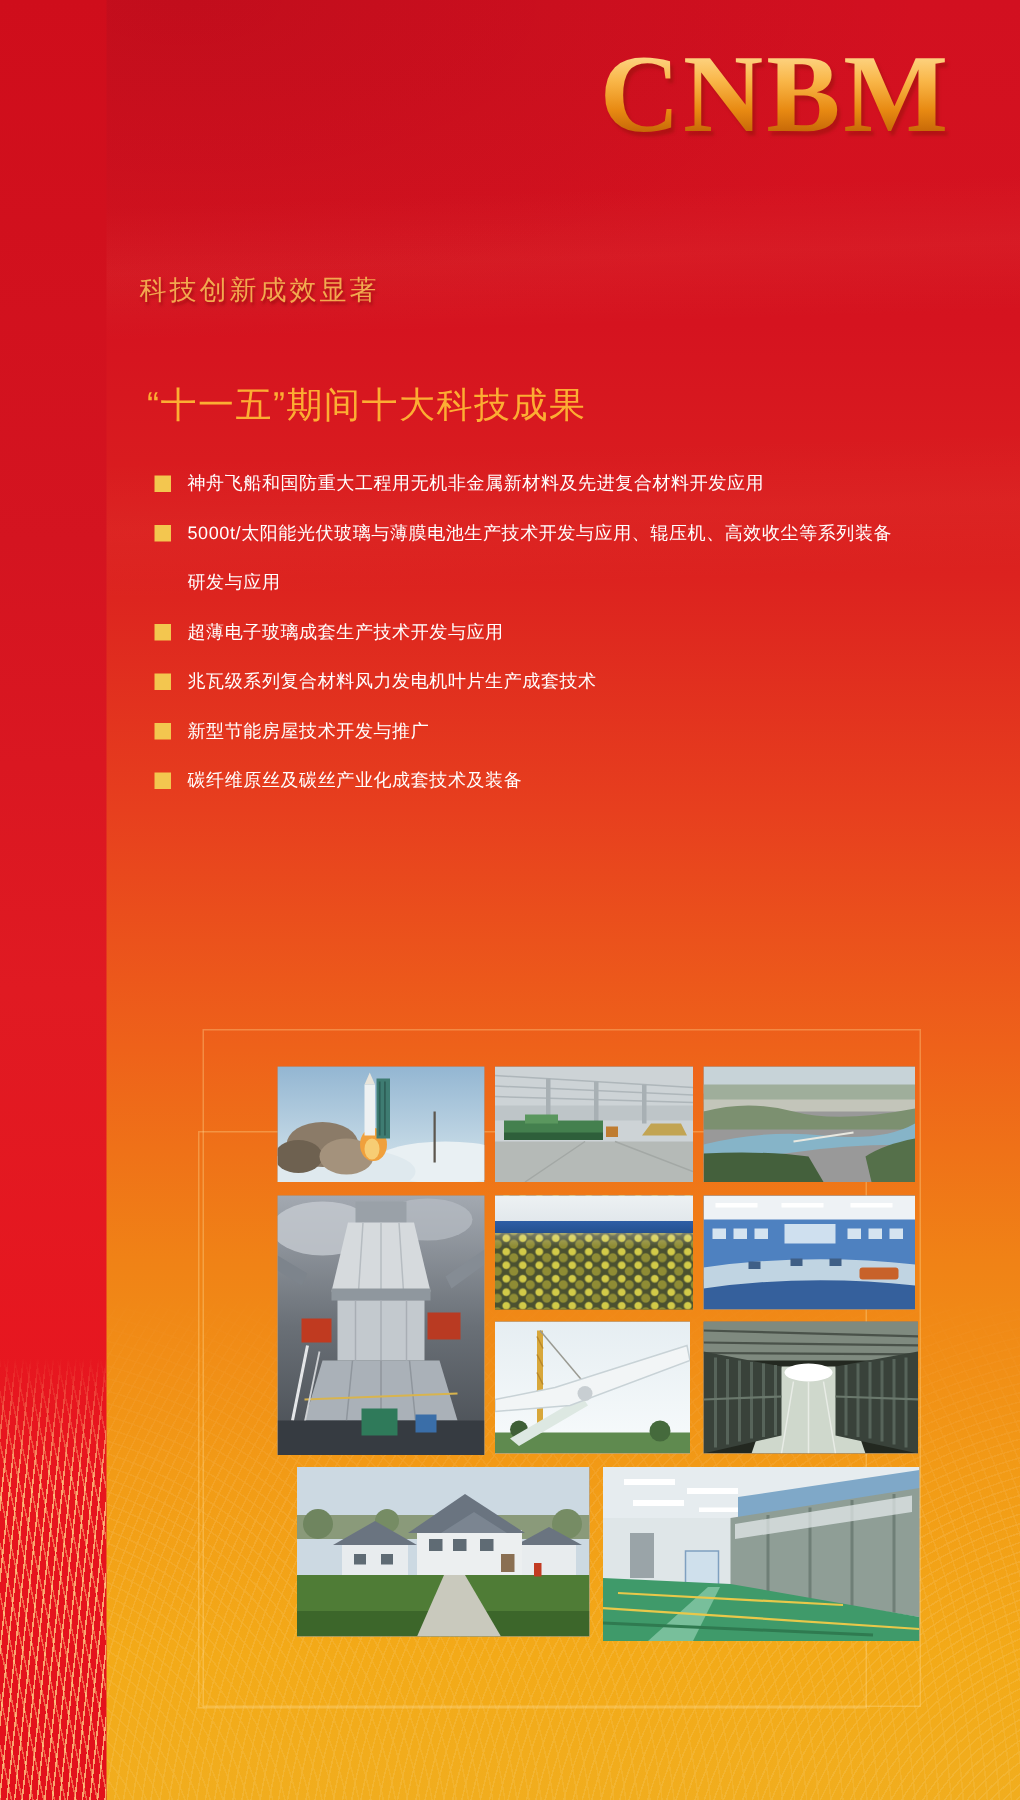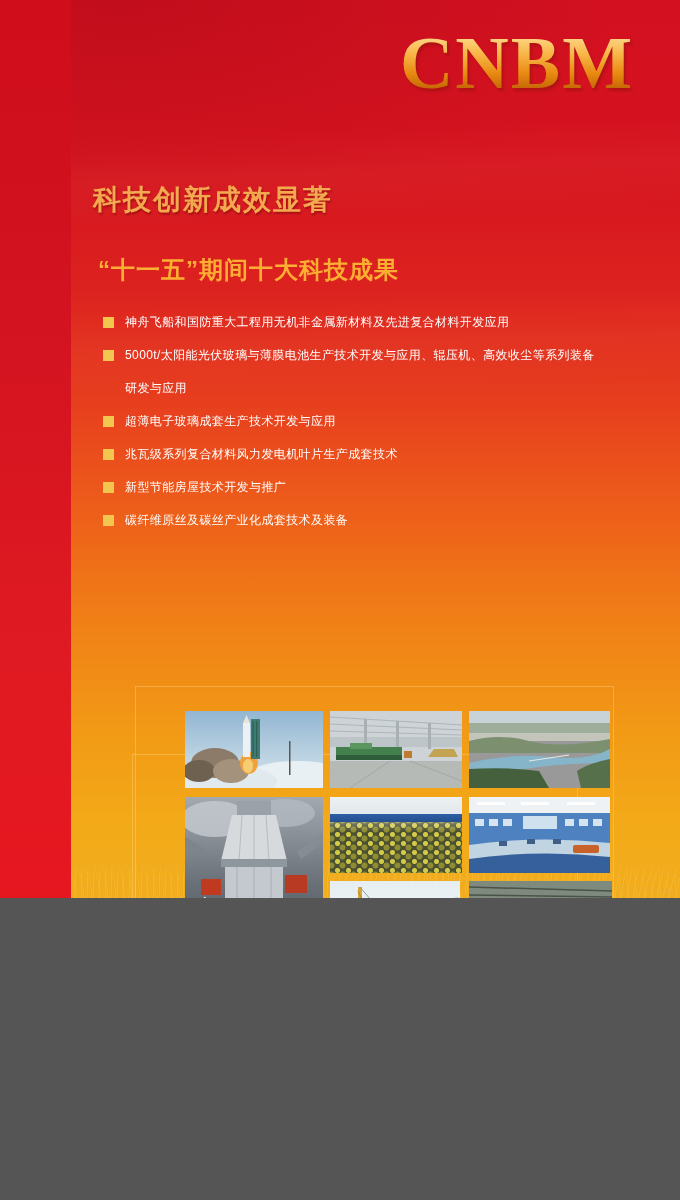--- a/index.html
+++ b/index.html
@@ -1,17 +1,17 @@
 <!DOCTYPE html>
 <html><head>
 <meta charset="utf-8">
 <style>
   html,body{margin:0;padding:0;background:#555;}
   #page{
-    position:relative; width:680px; height:898px; overflow:hidden; margin:0 auto;
+    position:relative; width:680px; height:1200px; overflow:hidden; margin:0 auto;
     font-family:"Liberation Sans", sans-serif;
     background:linear-gradient(180deg,
       #d21020 0%, #d5131f 18%, #dc221f 32%, #e73f1e 45%,
       #ee611a 58%, #f08216 70%, #f29b16 82%, #f3aa18 92%, #f1ad1e 100%);
   }
   
   .top-shade{position:absolute;left:0;top:0;width:680px;height:420px;
     background:radial-gradient(120% 90% at 18% 0%, rgba(120,0,10,.18), rgba(120,0,10,0) 60%);}
   .sweep{position:absolute;left:0;width:700px;height:90px;opacity:.5;
     background:linear-gradient(180deg, rgba(255,255,255,0), rgba(255,140,110,.14) 50%, rgba(255,255,255,0));}
@@ -42,24 +42,24 @@
   
   .logo{position:absolute;top:26px;right:46px;
     font-family:"Liberation Serif", serif;font-weight:bold;font-size:74px;line-height:1;
     letter-spacing:2px;
     background:linear-gradient(180deg,#ffe3a0 4%,#f9b648 38%,#e88a12 64%,#c06105 88%);
     -webkit-background-clip:text;background-clip:text;color:transparent;
     filter:drop-shadow(2px 3px 1px rgba(120,20,0,.35));}
 
   
   .heading{position:absolute;left:93px;top:181px;
-    font-family:"Liberation Serif", serif;font-weight:bold;font-size:28px;letter-spacing:2px;
+    font-family:"Liberation Serif", serif;font-weight:normal;font-size:18px;letter-spacing:2px;
     color:#f2a94f;text-shadow:1px 2px 2px rgba(110,0,0,.45);}
   .subheading{position:absolute;left:98px;top:254px;
-    font-weight:bold;font-size:24px;letter-spacing:1px;color:#fcae33;}
+    font-weight:normal;font-size:24px;letter-spacing:1px;color:#fcae33;}
 
   
   .ach-list{position:absolute;left:103px;top:306px;width:500px;margin:0;padding:0;list-style:none;}
   .ach-item{display:flex;align-items:flex-start;}
   .bullet{flex:0 0 11px;width:11px;height:11px;margin:11px 11px 0 0;background:#f3c64f;}
   .ach-text{color:#ffffff;font-size:12px;line-height:33px;letter-spacing:.4px;width:482px;}
 
   
   .photo{position:absolute;overflow:hidden;background:#999;}
   .photo svg{display:block;width:100%;height:100%;}

